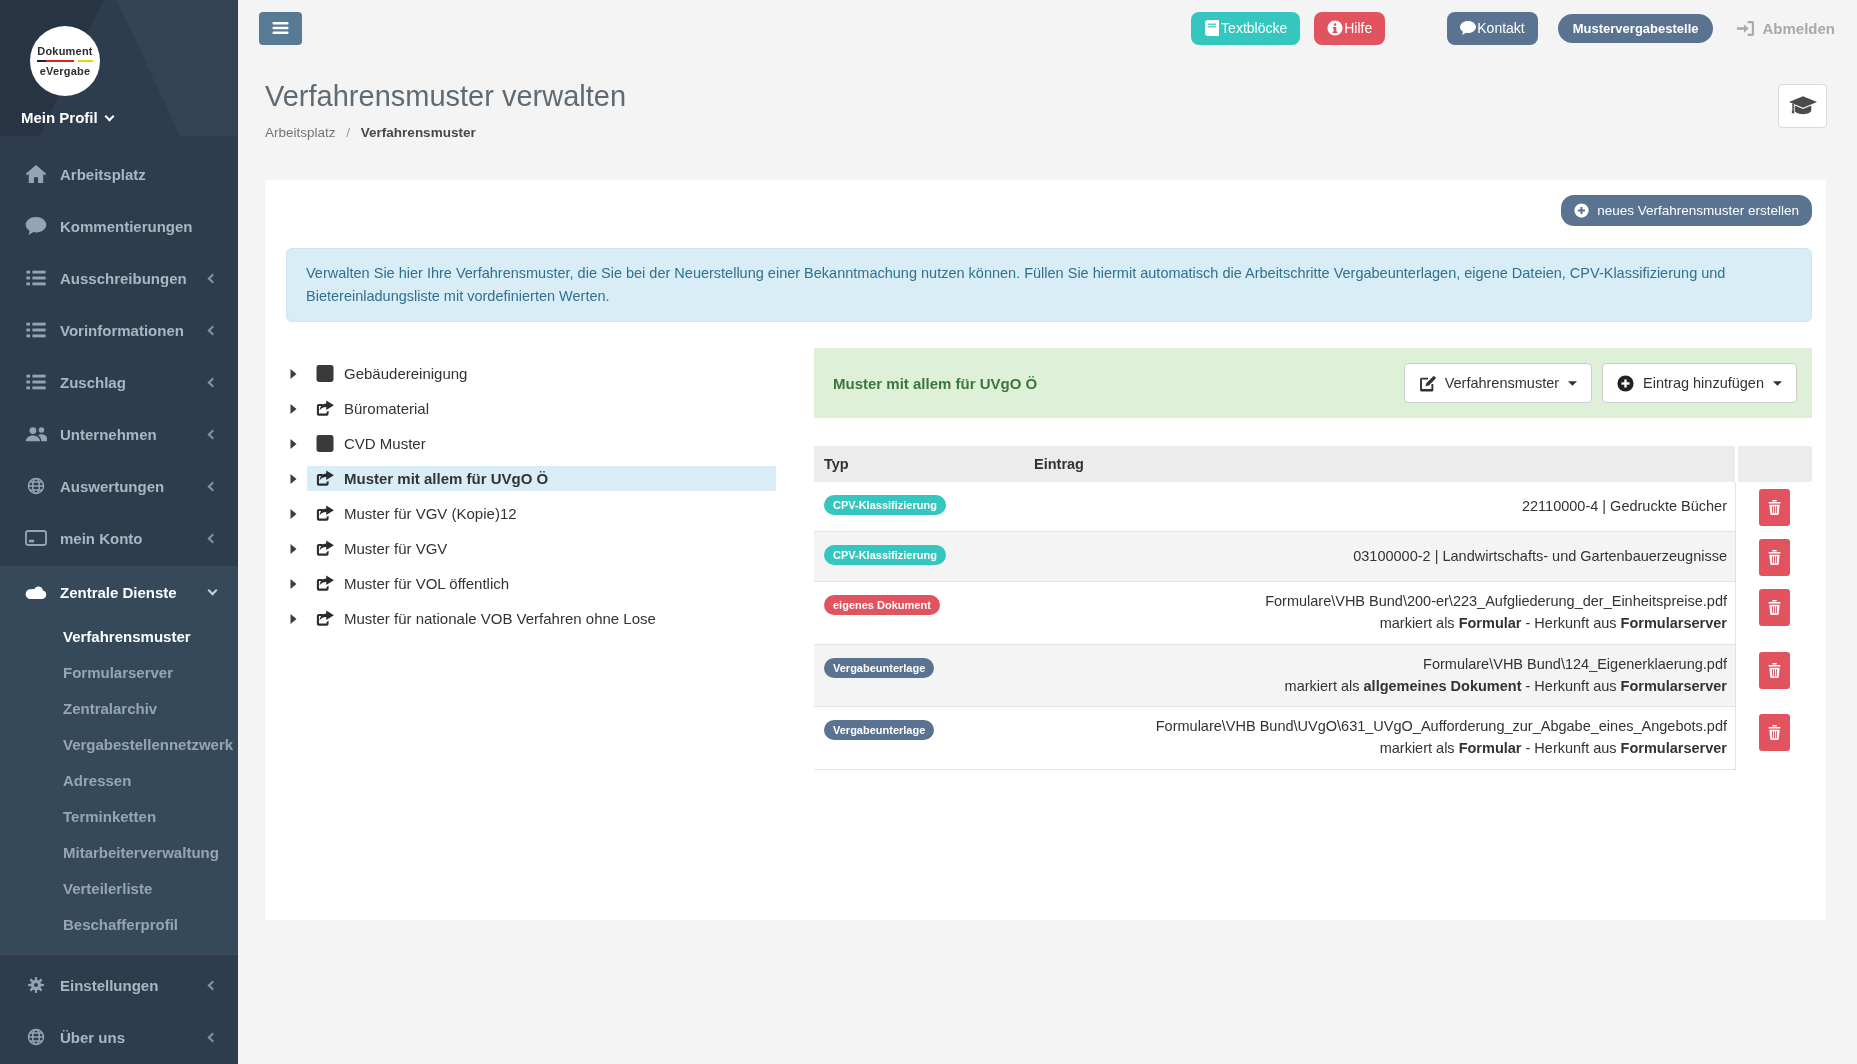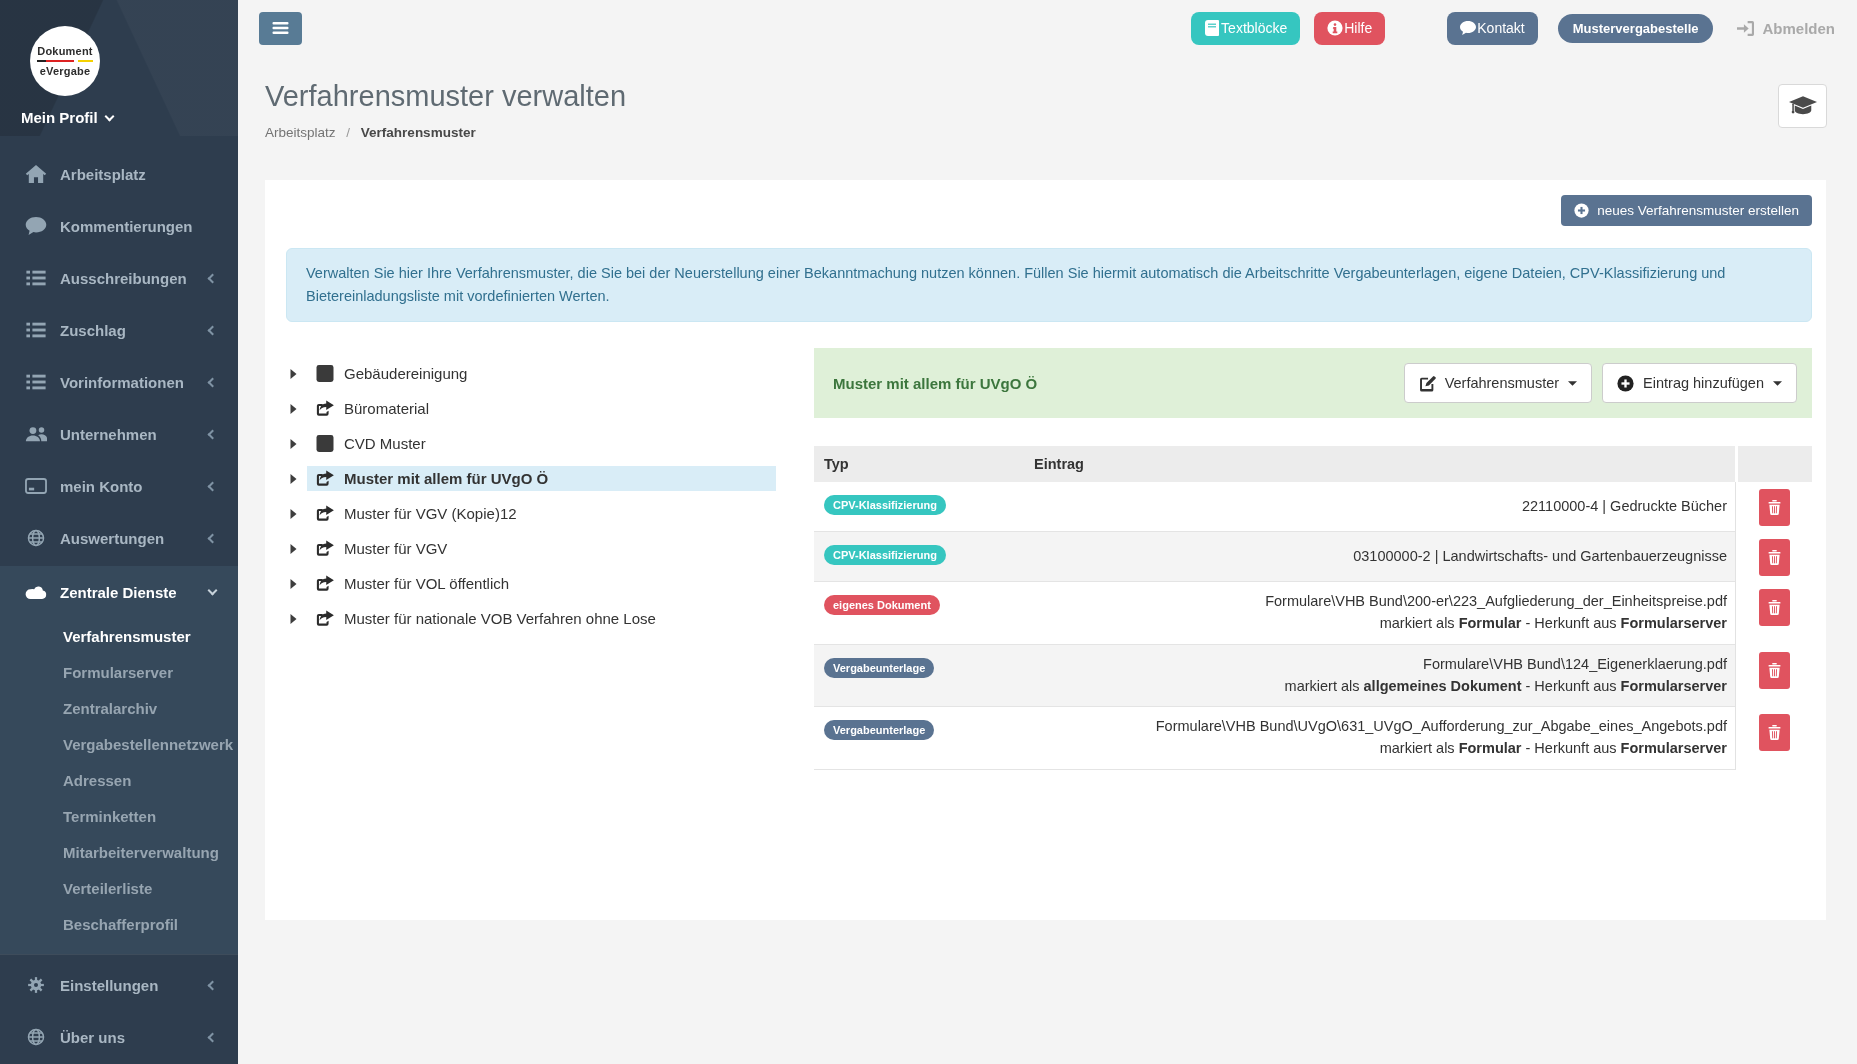--- a/index.html
+++ b/index.html
@@ -75,21 +75,21 @@
   .page-title { font-size:29px; font-weight:300; color:#5f6a72; margin:24px 0 0; }
   .breadcrumb { margin-top:12px; font-size:13.5px; color:#747474; }
   .breadcrumb .sep { margin:0 7px; color:#9a9a9a; }
   .breadcrumb .current { font-weight:700; color:#484848; }
   .help-btn { margin-left:auto; margin-top:28px; width:49px; height:44px; background:#fff;
     border:1px solid #d9d9d9; border-radius:4px; display:flex; align-items:center;
     justify-content:center; color:#4a4a4a; cursor:pointer; }
 
   .card { background:#fff; margin:40px 31px 0 27px; min-height:740px; padding:15px 14px 30px 21px; }
   .card-top { display:flex; justify-content:flex-end; margin-bottom:22px; }
-  .create-btn { background:var(--slate,#5a7391); color:#fff; border:none; border-radius:4px;
+  .create-btn { background:var(--slate,#5a7391); color:#fff; border:none; border-radius:13px;
     height:31px; padding:4px 13px; font-size:13.5px; font-family:inherit;
     display:inline-flex; align-items:center; gap:8px; cursor:pointer; }
   .alert-info { background:var(--info-bg,#d9edf7); border:1px solid #cbe7f3; border-radius:6px;
     color:#31708f; padding:13px 19px; font-size:14.5px; line-height:1.6; }
 
   .columns { display:flex; margin-top:26px; }
   .tree { width:490px; flex-shrink:0; padding-top:8px; }
   .tree-row { display:flex; align-items:center; height:35px; cursor:pointer; }
   .tree-caret { width:21px; padding-left:4px; color:#3e3e3e; display:flex; align-items:center; }
   .tree-content { flex:1; display:flex; align-items:center; gap:9px; padding:4px 8px;
@@ -190,68 +190,68 @@
             <span class="micon icon" data-icon="list">
               <svg viewBox="0 0 16 15" fill="currentColor">
                 <rect y="1.4" width="3" height="2.4"></rect>
                 <rect x="5" y="1.4" width="11" height="2.4"></rect>
                 <rect y="6.3" width="3" height="2.4"></rect>
                 <rect x="5" y="6.3" width="11" height="2.4"></rect>
                 <rect y="11.2" width="3" height="2.4"></rect>
                 <rect x="5" y="11.2" width="11" height="2.4"></rect>
               </svg>
             </span>
-            <span>Zuschlag</span>
+            <span>Vorinformationen</span>
             <span class="chev left"></span>
           </div>
           <div class="menu-item">
             <span class="micon icon" data-icon="list">
               <svg viewBox="0 0 16 15" fill="currentColor">
                 <rect y="1.4" width="3" height="2.4"></rect>
                 <rect x="5" y="1.4" width="11" height="2.4"></rect>
                 <rect y="6.3" width="3" height="2.4"></rect>
                 <rect x="5" y="6.3" width="11" height="2.4"></rect>
                 <rect y="11.2" width="3" height="2.4"></rect>
                 <rect x="5" y="11.2" width="11" height="2.4"></rect>
               </svg>
             </span>
-            <span>Vorinformationen</span>
+            <span>Zuschlag</span>
             <span class="chev left"></span>
           </div>
           <div class="menu-item">
             <span class="micon icon" data-icon="users">
               <svg viewBox="0 0 20 15" fill="currentColor">
                 <circle cx="7.2" cy="4.4" r="3.1"></circle>
                 <path d="M0.8 14 c0-3.1 2.9-5.2 6.4-5.2 s6.4 2.1 6.4 5.2 Z"></path>
                 <circle cx="15" cy="3.8" r="2.5"></circle>
                 <path d="M14.8 14 c0-2.4-1.1-4.3-2.9-5.4 .9-.5 2-.8 3.1-.8 2.9 0 5.2 1.8 5.2 4.4 V14 Z"></path>
               </svg>
             </span>
             <span>Unternehmen</span>
             <span class="chev left"></span>
           </div>
           <div class="menu-item">
-            <span class="micon icon" data-icon="card">
-              <svg viewBox="0 0 18 13" fill="none" stroke="currentColor" stroke-width="1.5">
-                <rect x="0.8" y="0.8" width="16.4" height="11.4" rx="1.8"></rect>
-                <line x1="3.2" y1="9" x2="7.5" y2="9" stroke-width="2.2"></line>
-              </svg>
-            </span>
-            <span>mein Konto</span>
-            <span class="chev left"></span>
-          </div>
-          <div class="menu-item">
             <span class="micon icon" data-icon="globe">
               <svg viewBox="0 0 16 16" fill="none" stroke="currentColor" stroke-width="1.3">
                 <circle cx="8" cy="8" r="6.7"></circle>
                 <ellipse cx="8" cy="8" rx="3" ry="6.7"></ellipse>
                 <path d="M1.3 8 H14.7 M2.2 4.5 H13.8 M2.2 11.5 H13.8"></path>
               </svg>
             </span>
             <span>Auswertungen</span>
+            <span class="chev left"></span>
+          </div>
+          <div class="menu-item">
+            <span class="micon icon" data-icon="card">
+              <svg viewBox="0 0 18 13" fill="none" stroke="currentColor" stroke-width="1.5">
+                <rect x="0.8" y="0.8" width="16.4" height="11.4" rx="1.8"></rect>
+                <line x1="3.2" y1="9" x2="7.5" y2="9" stroke-width="2.2"></line>
+              </svg>
+            </span>
+            <span>mein Konto</span>
             <span class="chev left"></span>
           </div>
         </div>
 
       <div class="active-group">
         <div class="menu-item">
           <span class="micon icon" data-icon="cloud">
               <svg viewBox="0 0 20 13" fill="currentColor">
                 <path d="M16.2 5.2 A4.1 4.1 0 0 0 8.3 4 A4.6 4.6 0 0 0 4.9 4.1 A3.9 3.9 0 0 0 5 12.9 H15.6 A3.9 3.9 0 0 0 16.2 5.2 Z"></path>
               </svg>

